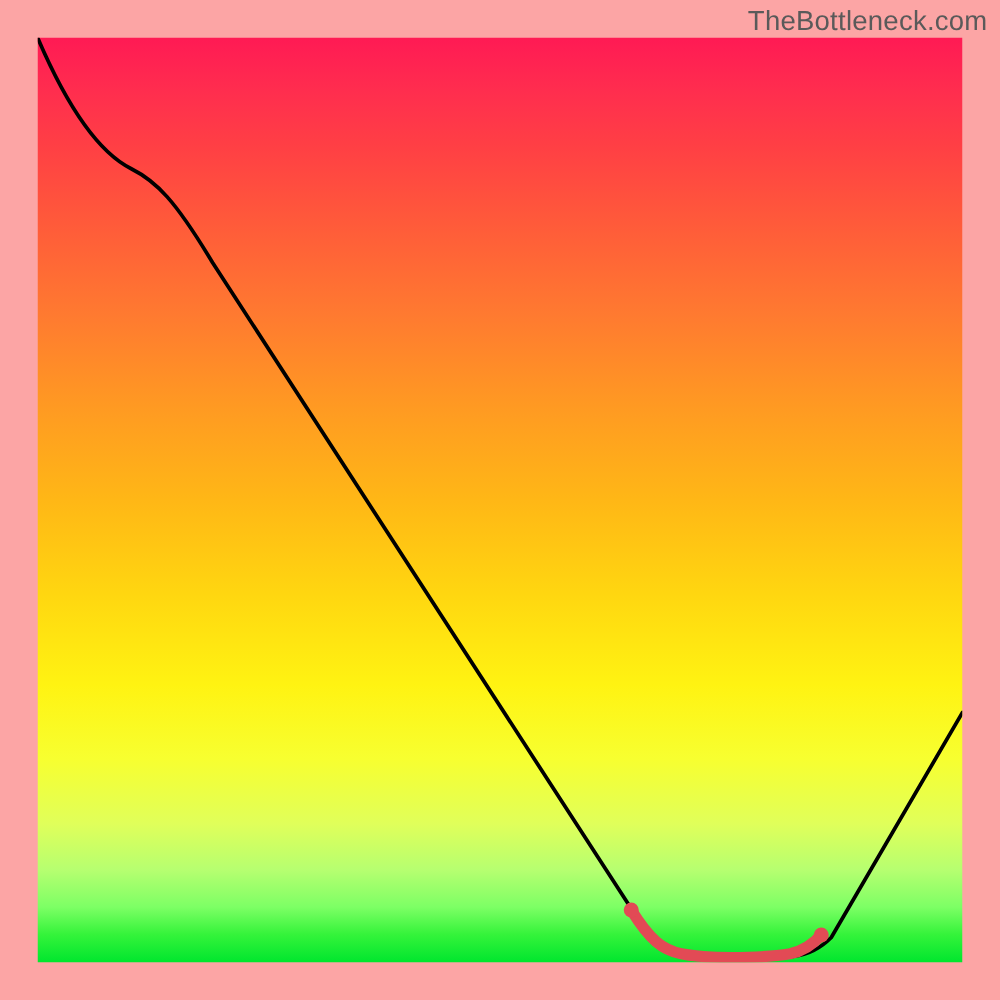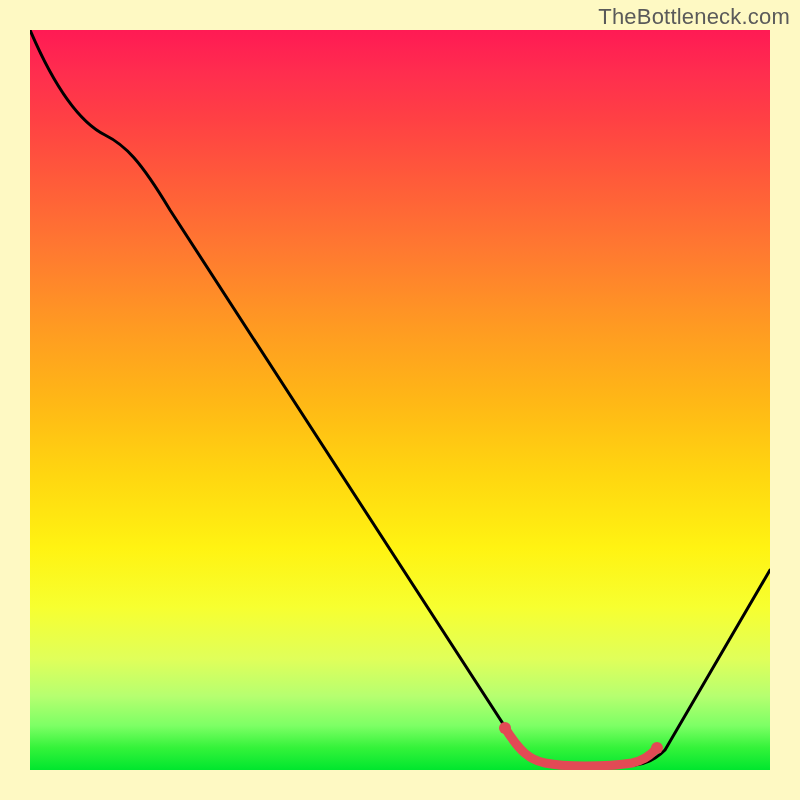--- a/index.html
+++ b/index.html
@@ -8,21 +8,21 @@
     width: 800px;
     height: 800px;
     background: #000;
     overflow: hidden;
     font-family: Arial, Helvetica, sans-serif;
   }
   .frame {
     position: relative;
     width: 800px;
     height: 800px;
-    background: #fef9c3;
+    background: #fca5a5;
   }
   .watermark {
     position: absolute;
     top: 4px;
     right: 10px;
     color: #5a5a5a;
     font-size: 22px;
     font-weight: 400;
     letter-spacing: 0.2px;
     z-index: 10;

